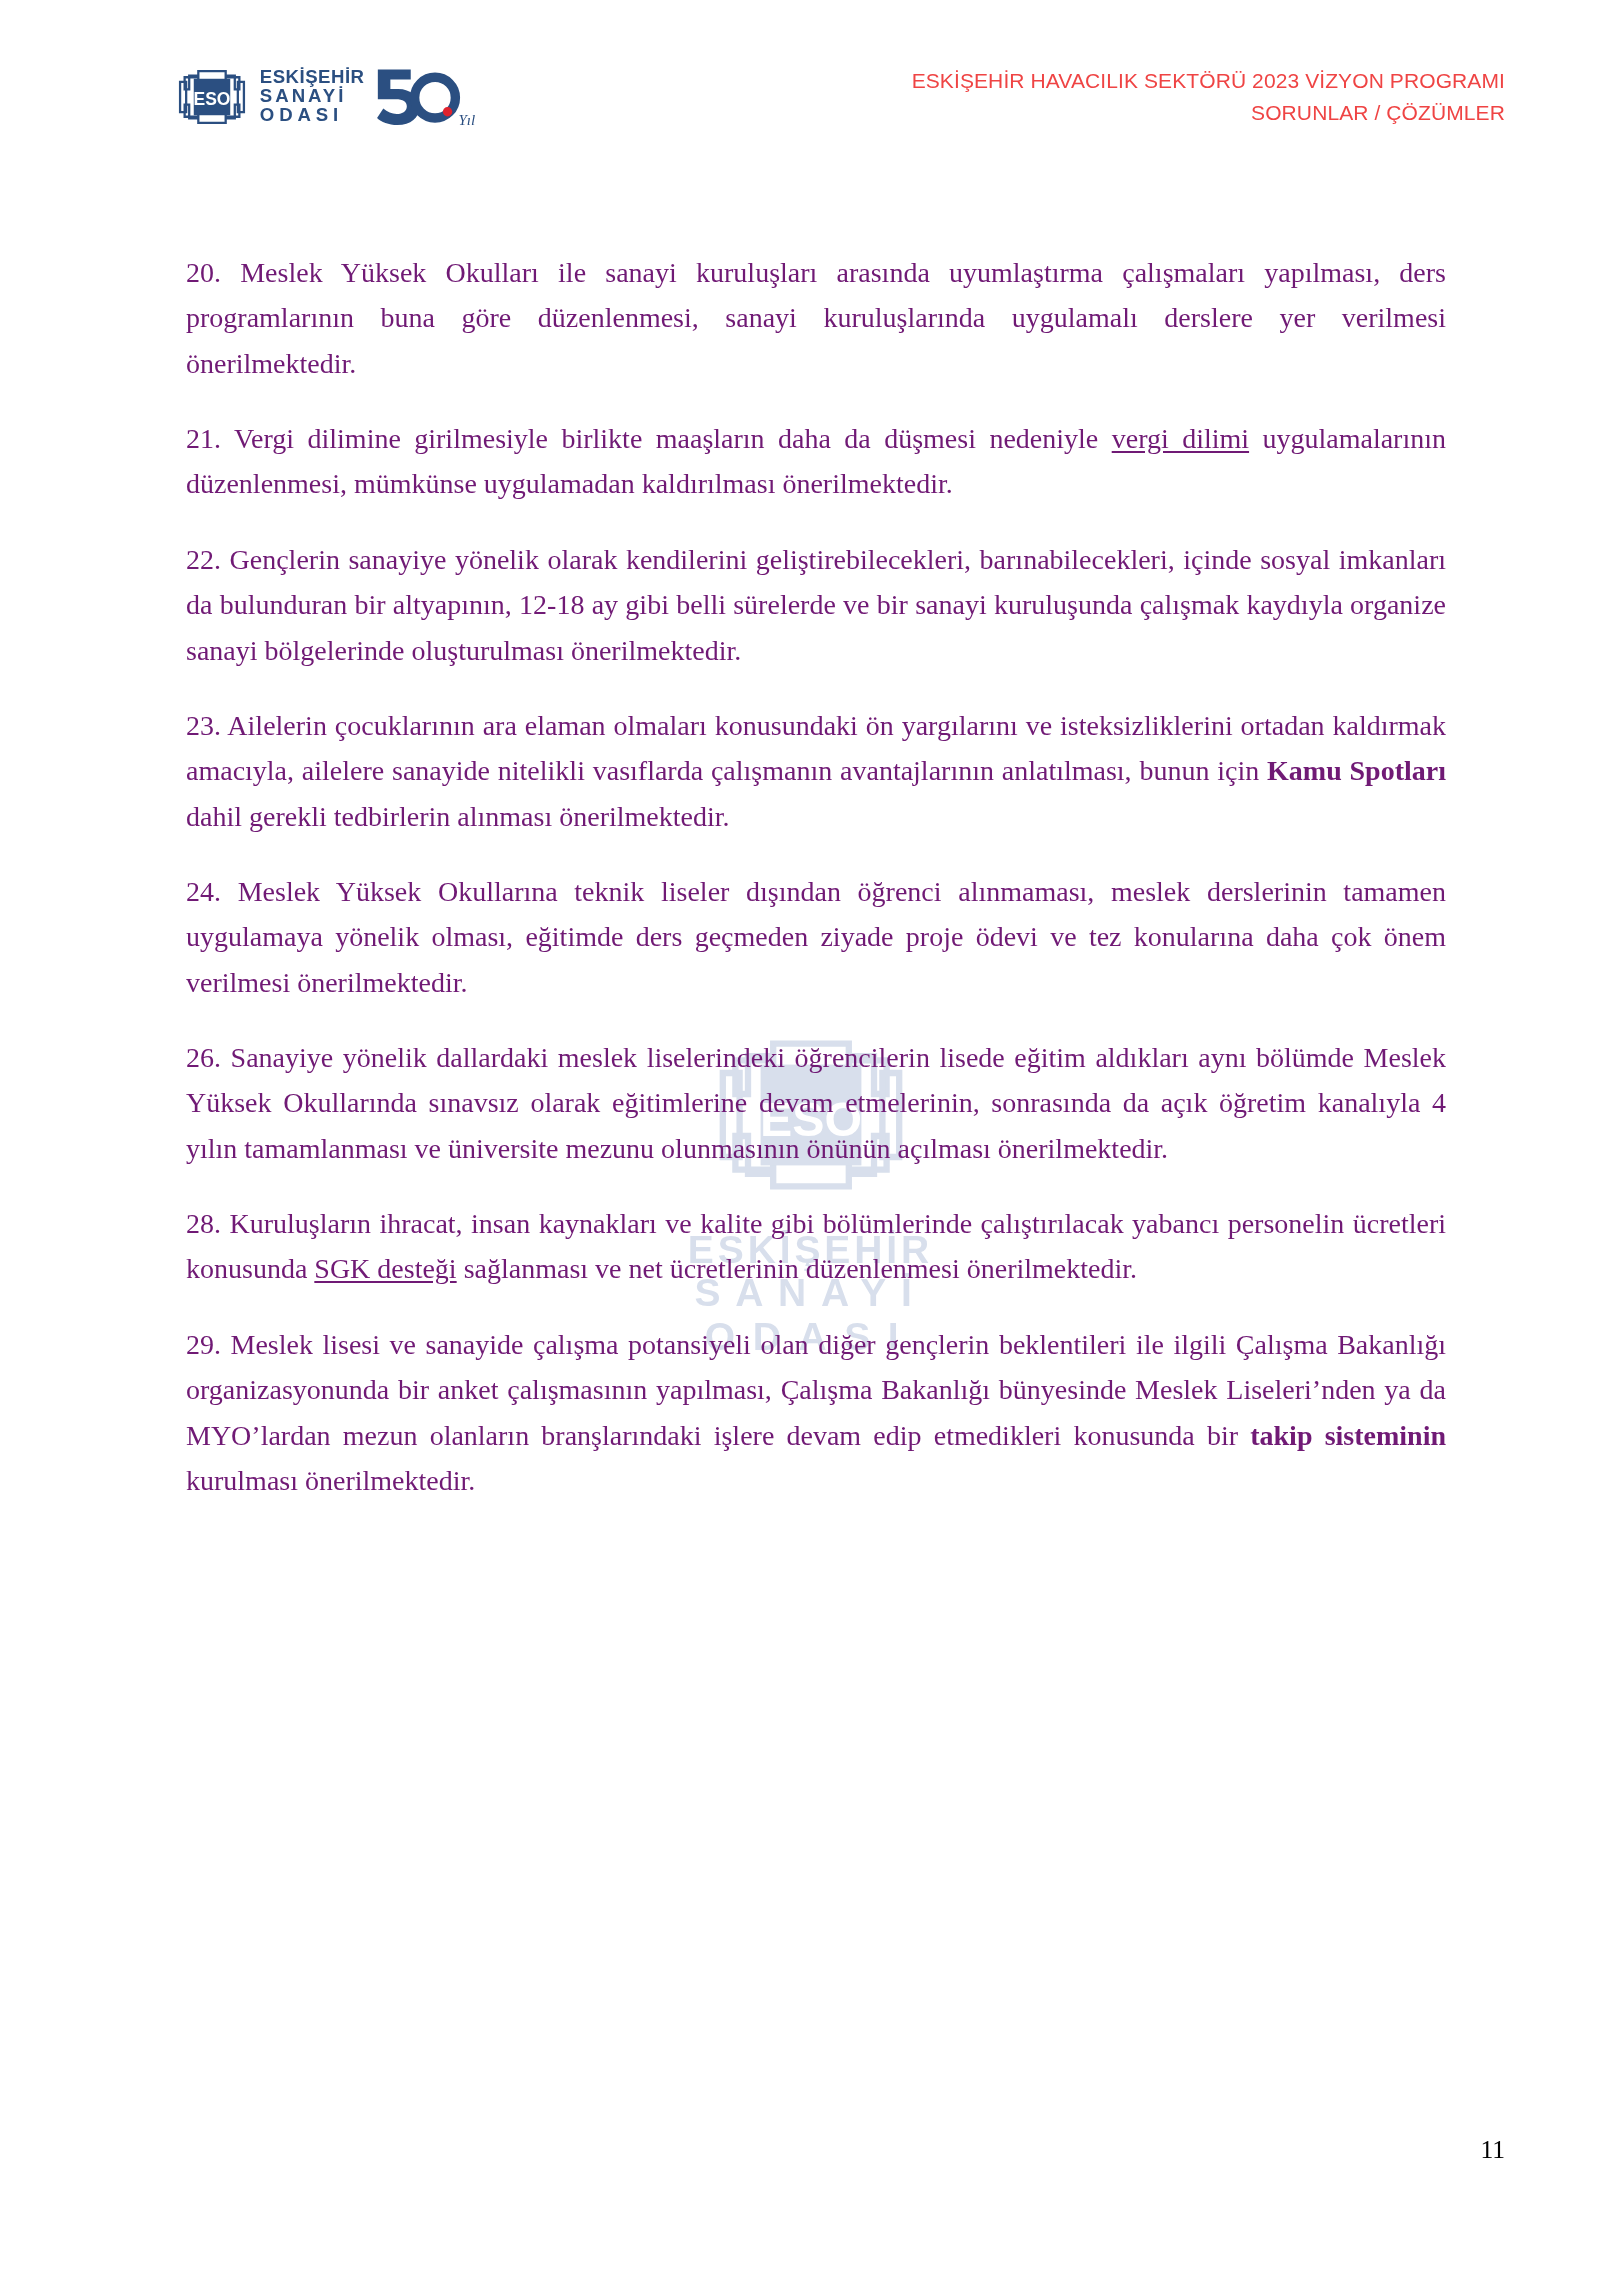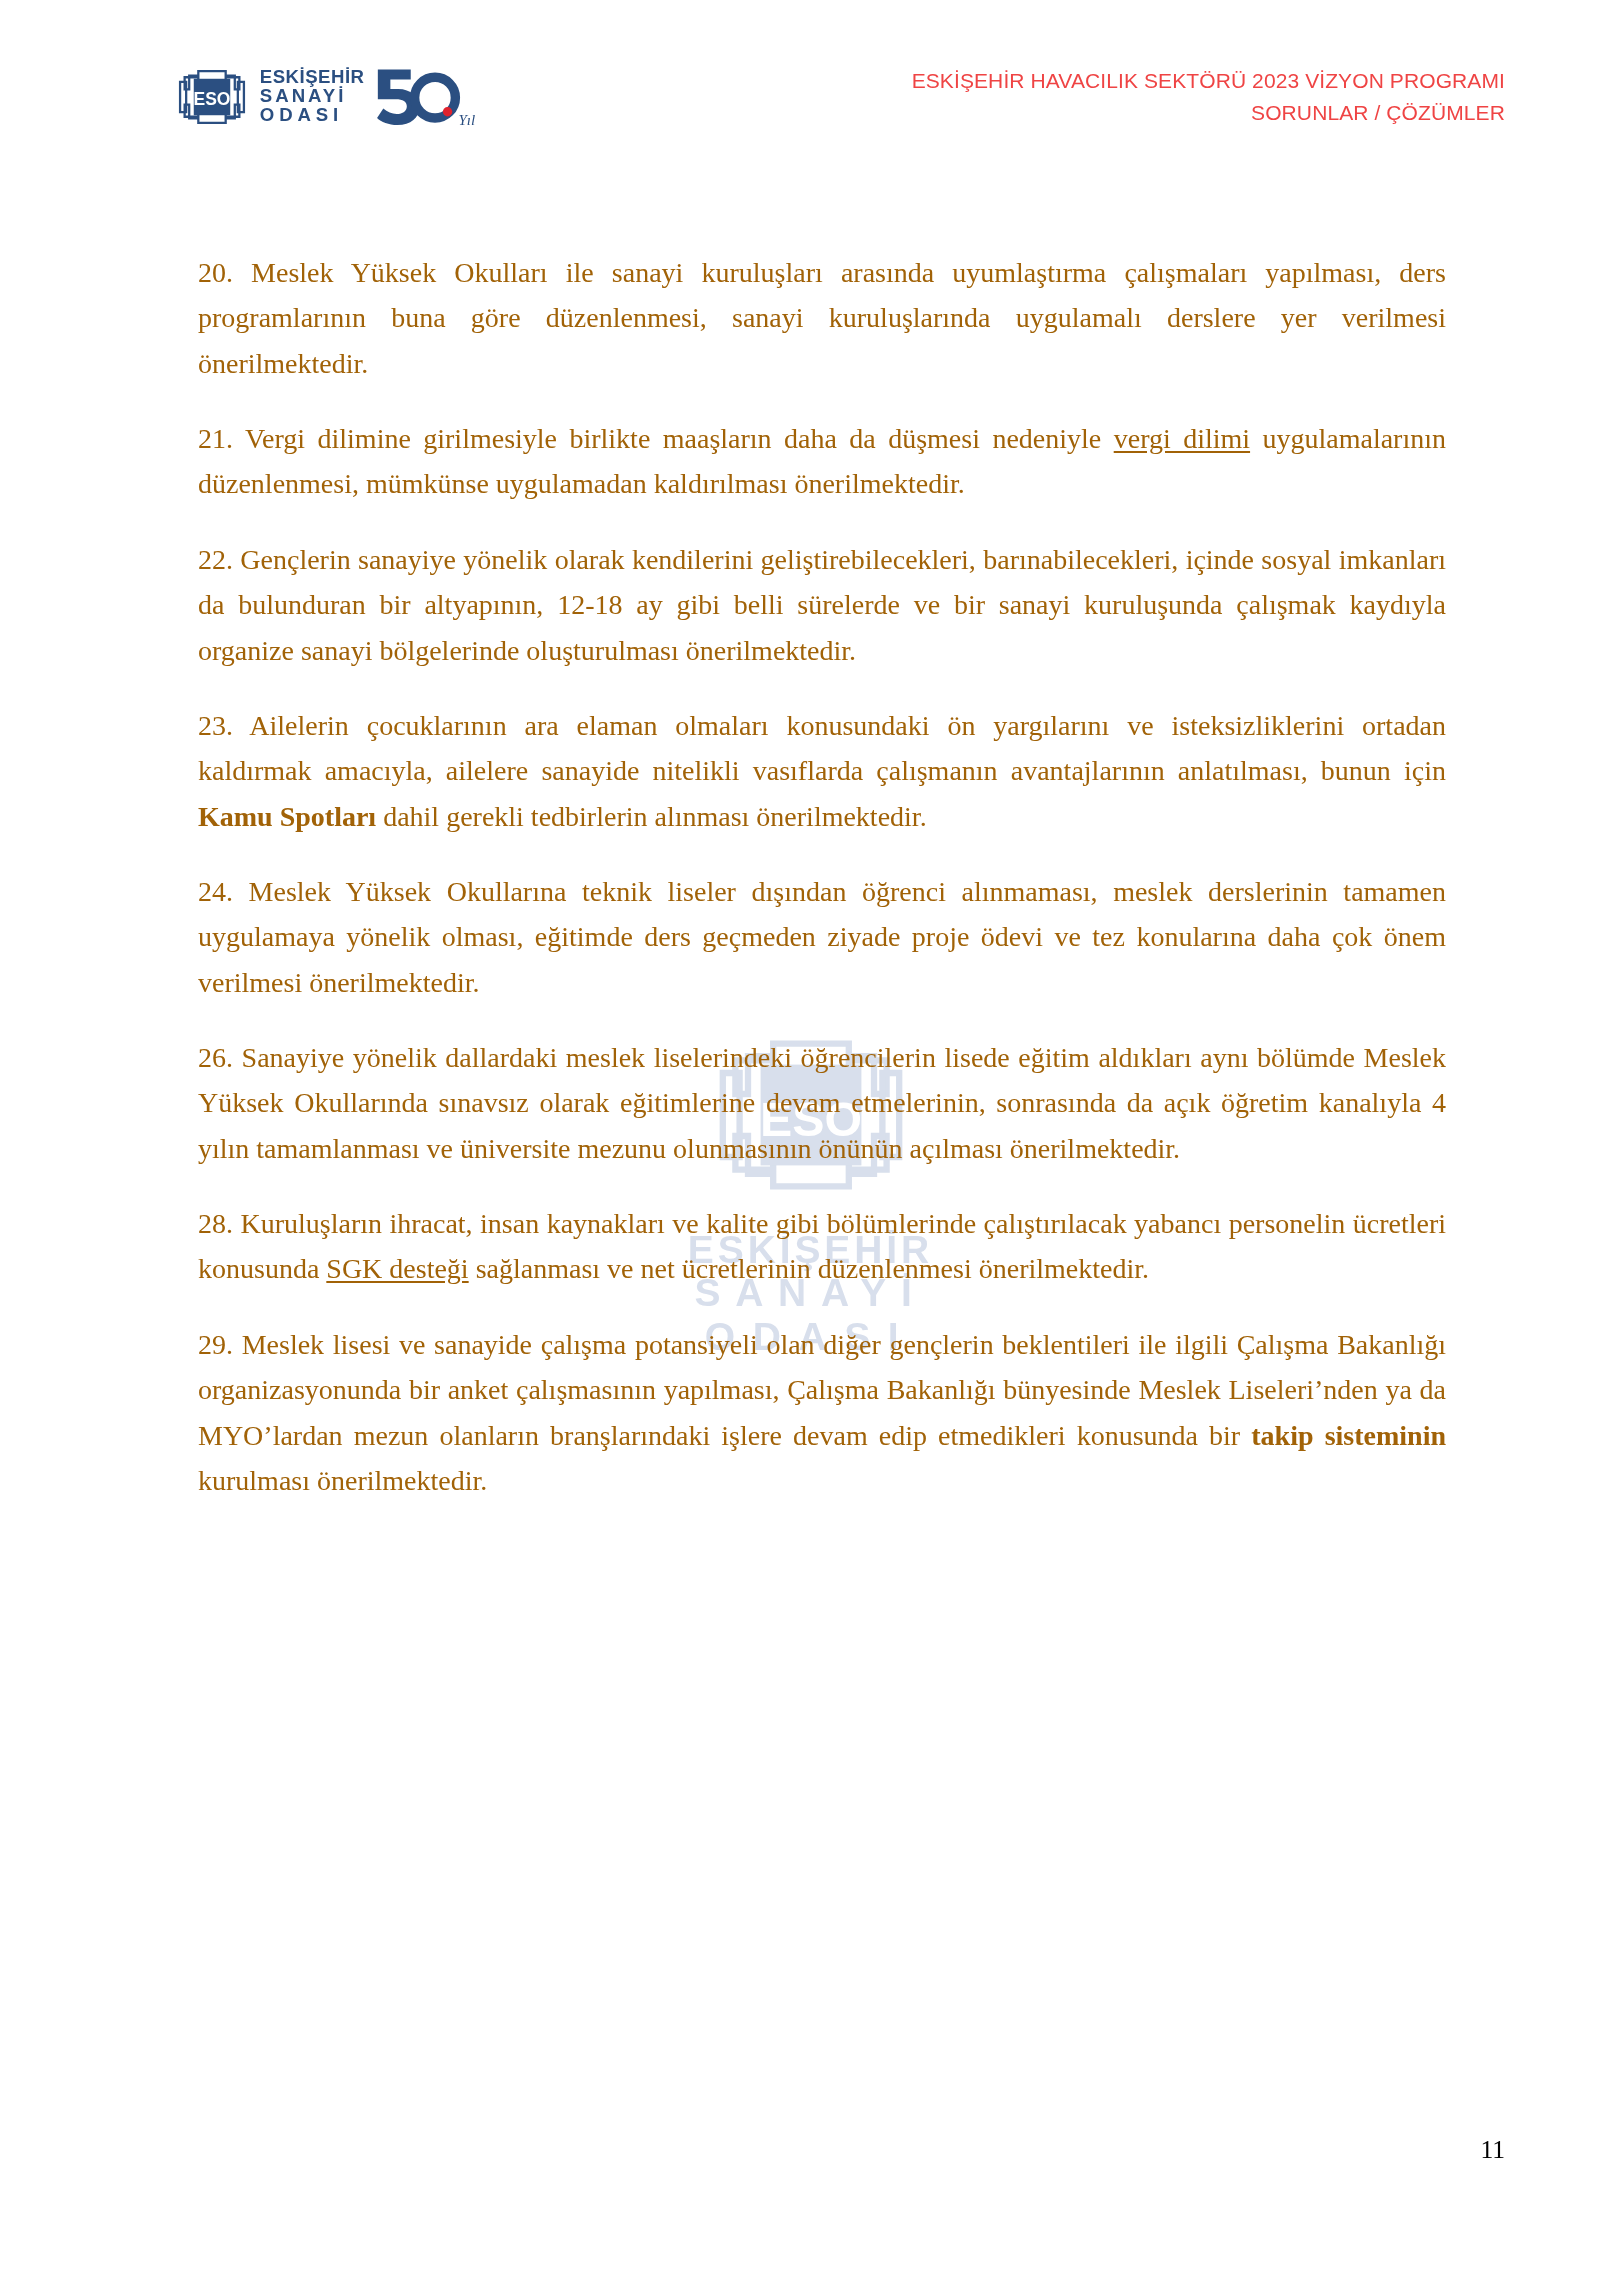--- a/index.html
+++ b/index.html
@@ -128,26 +128,26 @@
 
   
   .content {
     position: absolute;
     left: 182px;
     top: 250px;
     width: 1264px;
     z-index: 2;
   }
   p.para {
-    margin: 0 0 30px 16px;
+    margin: 0 0 30px 4px;
     font-size: 28px;
     line-height: 1.62;
     text-align: justify;
     text-justify: inter-word;
-    color: #a16207;
+    color: #701a75;
   }
   p.para:last-child { margin-bottom: 0; }
   .b { font-weight: bold; }
   .u { text-decoration: underline; text-underline-offset: 2.9px; }
 
   
   .page-number {
     position: absolute;
     right: 116px;
     top: 2135px;

